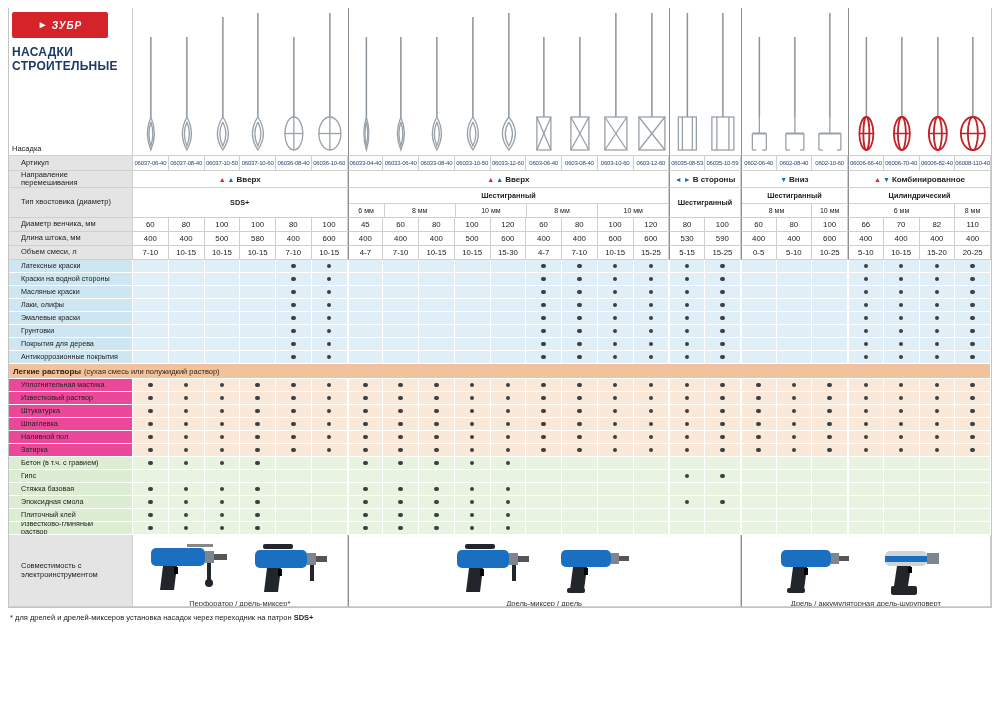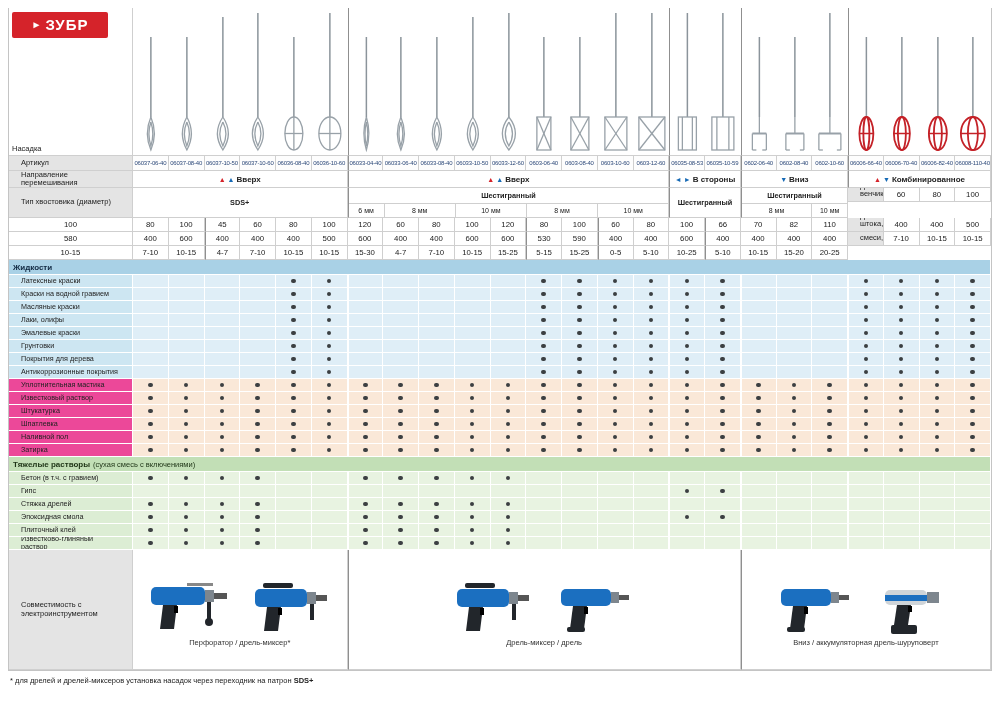--- a/index.html
+++ b/index.html
@@ -3,28 +3,28 @@
 <meta charset="utf-8">
 <style>
   *{box-sizing:border-box;margin:0;padding:0}
   html,body{background:#fff}
   body{width:1000px;padding:8px;font-family:"Liberation Sans","DejaVu Sans",sans-serif;color:#222}
   #catalog{display:grid;grid-template-columns:124px repeat(24,1fr);width:984px;border:1px solid #c4c4c4;border-top:none}
   .cell{border-right:1px solid #cfcfcf;border-bottom:1px solid #cfcfcf;display:flex;align-items:center;justify-content:center;overflow:hidden}
   .gl{border-left:1px solid #8f8f8f}
   
   .h-img{height:148px}.h-art{height:15px}.h-dir{height:17px}.h-shank{height:30px}.h-num{height:14px}
-  .h-sech{height:15px}.h-secr{height:13px}.h-compat{height:120px}
+  .h-sech{height:15px}.h-secr{height:13px}.h-compat{height:72px}
   
   .lab{background:#e4e4e4;font-size:7.5px;line-height:1.1;padding:1px 12px;justify-content:flex-start;text-align:left}
   
   .img-lab{background:#fff;flex-direction:column;align-items:flex-start;padding:2px 3px}
   .logo{background:#d5232a;color:#fff;width:96px;height:26px;border-radius:2px;display:flex;align-items:center;justify-content:center;gap:4px;margin:2px 0 7px 0}
   .lglyph{font-size:10px;line-height:1}
-  .ltext{font-weight:bold;font-size:15px;letter-spacing:1px}
+  .ltext{font-weight:bold;font-style:italic;font-size:10px;letter-spacing:1px}
   .ttl{font-weight:bold;color:#1c3a66;font-size:12px;line-height:1.18;letter-spacing:.3px}
   .noz{margin-top:auto;font-size:7.5px;color:#222}
   
   .imgc{background:#fff;border-right:none;align-items:flex-end;padding:0}
   
   .artc{font-size:6px;color:#2e4a7a;background:#fdfdfd;white-space:nowrap;letter-spacing:-.2px}
   
   .dirc{background:#fff;font-weight:bold;font-size:8px;gap:2px;white-space:nowrap}
   .ar{font-size:7px;line-height:1}
   .red{color:#d5232a}.blu{color:#1569b5}
@@ -63,20 +63,21 @@
 </style>
 </head>
 <body>
 
 <div id="catalog">
     <div class="cell lab h-img img-lab">
       <div class="logo">
         <span class="lglyph">►</span>
         <span class="ltext">ЗУБР</span>
       </div>
+   <div class="ttl"><span>НАСАДКИ</span><br><span>СТРОИТЕЛЬНЫЕ</span></div>
    <div class="noz">Насадка</div>
     </div>
     <div class="cell h-img imgc">
       <svg width="100%" height="146" viewBox="0 0 34 146" preserveAspectRatio="xMidYMax meet">
         <line x1="17" y1="28" x2="17" y2="108" stroke="#8b949b" stroke-width="1.5"></line>
         <path d="M17 108 Q10 124.5 17 141 Q24 124.5 17 108" fill="none" stroke="#98a1a8" stroke-width="1.3"></path>
         <path d="M17 113 Q13.149999999999999 124.5 17 137 Q20.85 124.5 17 113" fill="none" stroke="#98a1a8" stroke-width="1.3"></path>
       </svg>
     </div>
     <div class="cell h-img imgc">
@@ -332,20 +333,29 @@
     </div>
     <div class="cell h-shank shc gl" style="grid-column:span 2">
       <div class="shname full">Шестигранный</div>
     </div>
     <div class="cell h-shank shc gl" style="grid-column:span 3">
       <div class="shwrap">
         <div class="shname">Шестигранный</div>
         <div class="shsizes">
           <div class="ssz" style="flex:2">8 мм</div>
           <div class="ssz" style="flex:1">10 мм</div>
+        </div>
+      </div>
+    </div>
+    <div class="cell h-shank shc gl" style="grid-column:span 4">
+      <div class="shwrap">
+        <div class="shname">Цилиндрический</div>
+        <div class="shsizes">
+          <div class="ssz" style="flex:3">6 мм</div>
+          <div class="ssz" style="flex:1">8 мм</div>
         </div>
       </div>
     </div>
     <div class="cell lab h-num">Диаметр венчика, мм</div>
     <div class="cell h-num numc">60</div>
     <div class="cell h-num numc">80</div>
     <div class="cell h-num numc">100</div>
     <div class="cell h-num numc">100</div>
     <div class="cell h-num numc">80</div>
     <div class="cell h-num numc">100</div>
@@ -410,24 +420,20 @@
     <div class="cell h-num numc">15-25</div>
     <div class="cell h-num numc gl">5-15</div>
     <div class="cell h-num numc">15-25</div>
     <div class="cell h-num numc gl">0-5</div>
     <div class="cell h-num numc">5-10</div>
     <div class="cell h-num numc">10-25</div>
     <div class="cell h-num numc gl">5-10</div>
     <div class="cell h-num numc">10-15</div>
     <div class="cell h-num numc">15-20</div>
     <div class="cell h-num numc">20-25</div>
-    <div class="cell h-sech sech th-blue-h" style="grid-column:span 25">
-      <b>Жидкости</b>
-      <span class="sub"></span>
-    </div>
     <div class="cell lab h-secr seclab th-blue-l">Латексные краски</div>
     <div class="cell h-secr secc th-blue-c"></div>
     <div class="cell h-secr secc th-blue-c"></div>
     <div class="cell h-secr secc th-blue-c"></div>
     <div class="cell h-secr secc th-blue-c"></div>
     <div class="cell h-secr secc th-blue-c">
       <span class="dot"></span>
     </div>
     <div class="cell h-secr secc th-blue-c">
       <span class="dot"></span>
@@ -463,21 +469,21 @@
     </div>
     <div class="cell h-secr secc th-blue-c">
       <span class="dot"></span>
     </div>
     <div class="cell h-secr secc th-blue-c">
       <span class="dot"></span>
     </div>
     <div class="cell h-secr secc th-blue-c">
       <span class="dot"></span>
     </div>
-    <div class="cell lab h-secr seclab th-blue-l">Краски на водной гравием</div>
+    <div class="cell lab h-secr seclab th-blue-l">Краски на водной стороны</div>
     <div class="cell h-secr secc th-blue-c"></div>
     <div class="cell h-secr secc th-blue-c"></div>
     <div class="cell h-secr secc th-blue-c"></div>
     <div class="cell h-secr secc th-blue-c"></div>
     <div class="cell h-secr secc th-blue-c">
       <span class="dot"></span>
     </div>
     <div class="cell h-secr secc th-blue-c">
       <span class="dot"></span>
     </div>
@@ -806,20 +812,24 @@
     </div>
     <div class="cell h-secr secc th-blue-c">
       <span class="dot"></span>
     </div>
     <div class="cell h-secr secc th-blue-c">
       <span class="dot"></span>
     </div>
     <div class="cell h-secr secc th-blue-c">
       <span class="dot"></span>
     </div>
+    <div class="cell h-sech sech th-orange-h" style="grid-column:span 25">
+      <b>Легкие растворы</b>
+      <span class="sub"> (сухая смесь или полужидкий раствор)</span>
+    </div>
     <div class="cell lab h-secr seclab th-orange-l">Уплотнительная мастика</div>
     <div class="cell h-secr secc th-orange-c">
       <span class="dot"></span>
     </div>
     <div class="cell h-secr secc th-orange-c">
       <span class="dot"></span>
     </div>
     <div class="cell h-secr secc th-orange-c">
       <span class="dot"></span>
     </div>
@@ -1244,24 +1254,20 @@
     </div>
     <div class="cell h-secr secc th-orange-c">
       <span class="dot"></span>
     </div>
     <div class="cell h-secr secc th-orange-c">
       <span class="dot"></span>
     </div>
     <div class="cell h-secr secc th-orange-c">
       <span class="dot"></span>
     </div>
-    <div class="cell h-sech sech th-green-h" style="grid-column:span 25">
-      <b>Тяжелые растворы</b>
-      <span class="sub"> (сухая смесь с включениями)</span>
-    </div>
     <div class="cell lab h-secr seclab th-green-l">Бетон (в т.ч. с гравием)</div>
     <div class="cell h-secr secc th-green-c">
       <span class="dot"></span>
     </div>
     <div class="cell h-secr secc th-green-c">
       <span class="dot"></span>
     </div>
     <div class="cell h-secr secc th-green-c">
       <span class="dot"></span>
     </div>
@@ -1320,21 +1326,21 @@
     <div class="cell h-secr secc th-green-c">
       <span class="dot"></span>
     </div>
     <div class="cell h-secr secc th-green-c gl"></div>
     <div class="cell h-secr secc th-green-c"></div>
     <div class="cell h-secr secc th-green-c"></div>
     <div class="cell h-secr secc th-green-c gl"></div>
     <div class="cell h-secr secc th-green-c"></div>
     <div class="cell h-secr secc th-green-c"></div>
     <div class="cell h-secr secc th-green-c"></div>
-    <div class="cell lab h-secr seclab th-green-l">Стяжка дрелей</div>
+    <div class="cell lab h-secr seclab th-green-l">Стяжка базовая</div>
     <div class="cell h-secr secc th-green-c">
       <span class="dot"></span>
     </div>
     <div class="cell h-secr secc th-green-c">
       <span class="dot"></span>
     </div>
     <div class="cell h-secr secc th-green-c">
       <span class="dot"></span>
     </div>
     <div class="cell h-secr secc th-green-c">
@@ -1562,17 +1568,17 @@
         </svg>
         <svg width="84" height="62" viewBox="0 0 84 62">
           <rect x="10" y="17" width="42" height="15" rx="5" fill="#cfd4d8"></rect>
           <rect x="10" y="22" width="42" height="6" fill="#1b6fc0"></rect>
           <rect x="52" y="19" width="12" height="11" fill="#7d868e"></rect>
           <path d="M22 32 L36 32 L33 52 L19 52 Z" fill="#22262b"></path>
           <rect x="16" y="52" width="26" height="9" rx="2" fill="#22262b"></rect>
           <rect x="33" y="33" width="4" height="6" fill="#000"></rect>
         </svg>
       </div>
-      <div class="cap">Вниз / аккумуляторная дрель-шуруповерт</div>
+      <div class="cap">Дрель / аккумуляторная дрель-шуруповерт</div>
     </div>
   </div>
 
 <div class="footnote"><span>* для дрелей и дрелей-миксеров установка насадок через переходник на патрон </span><b>SDS+</b></div>
 
 </body></html>

